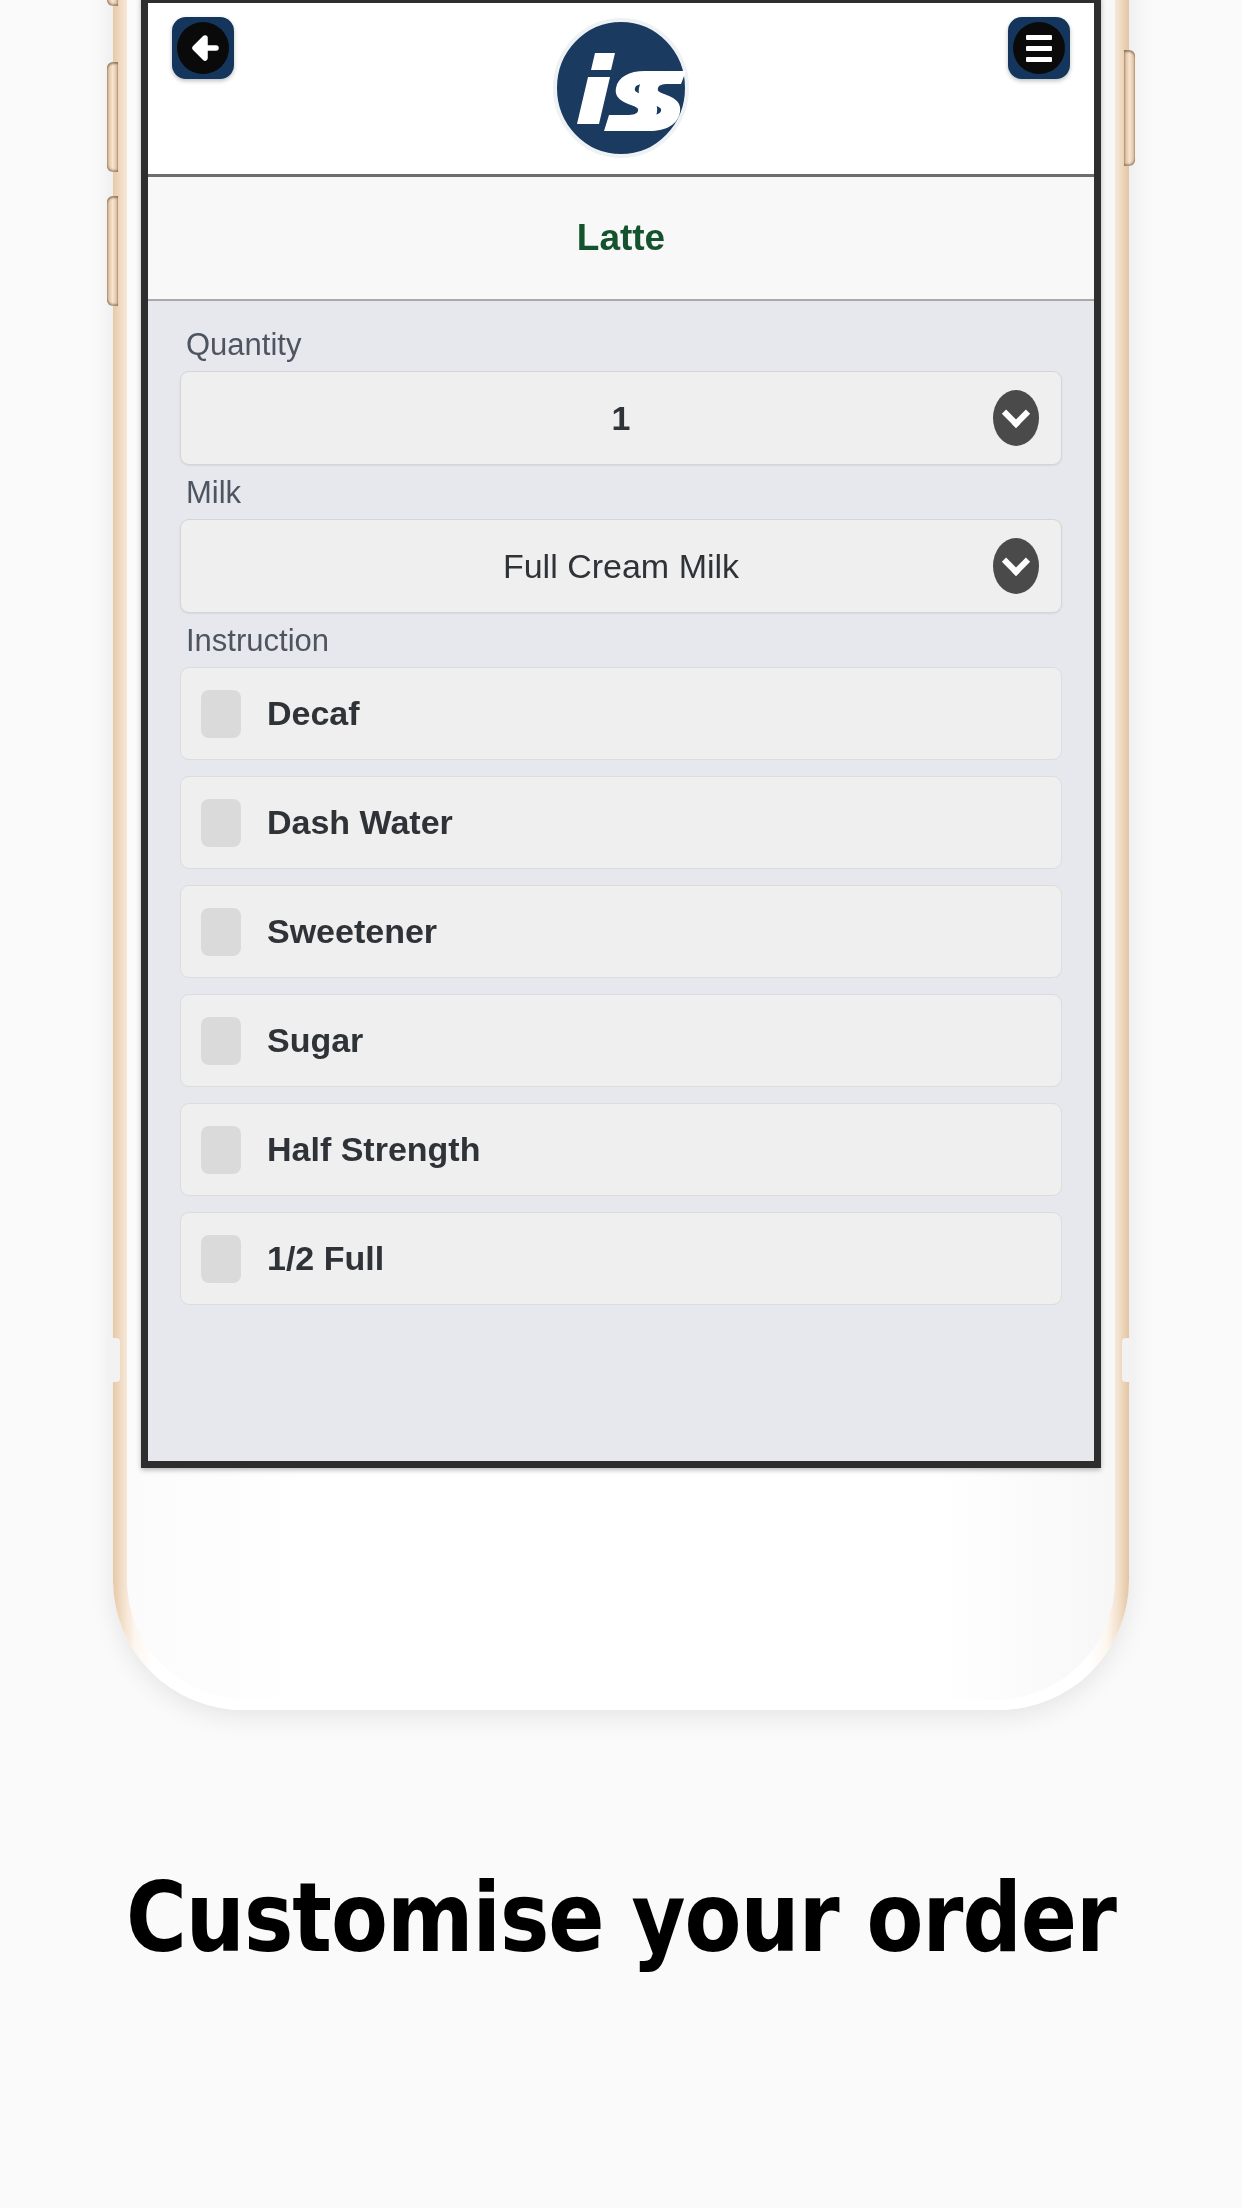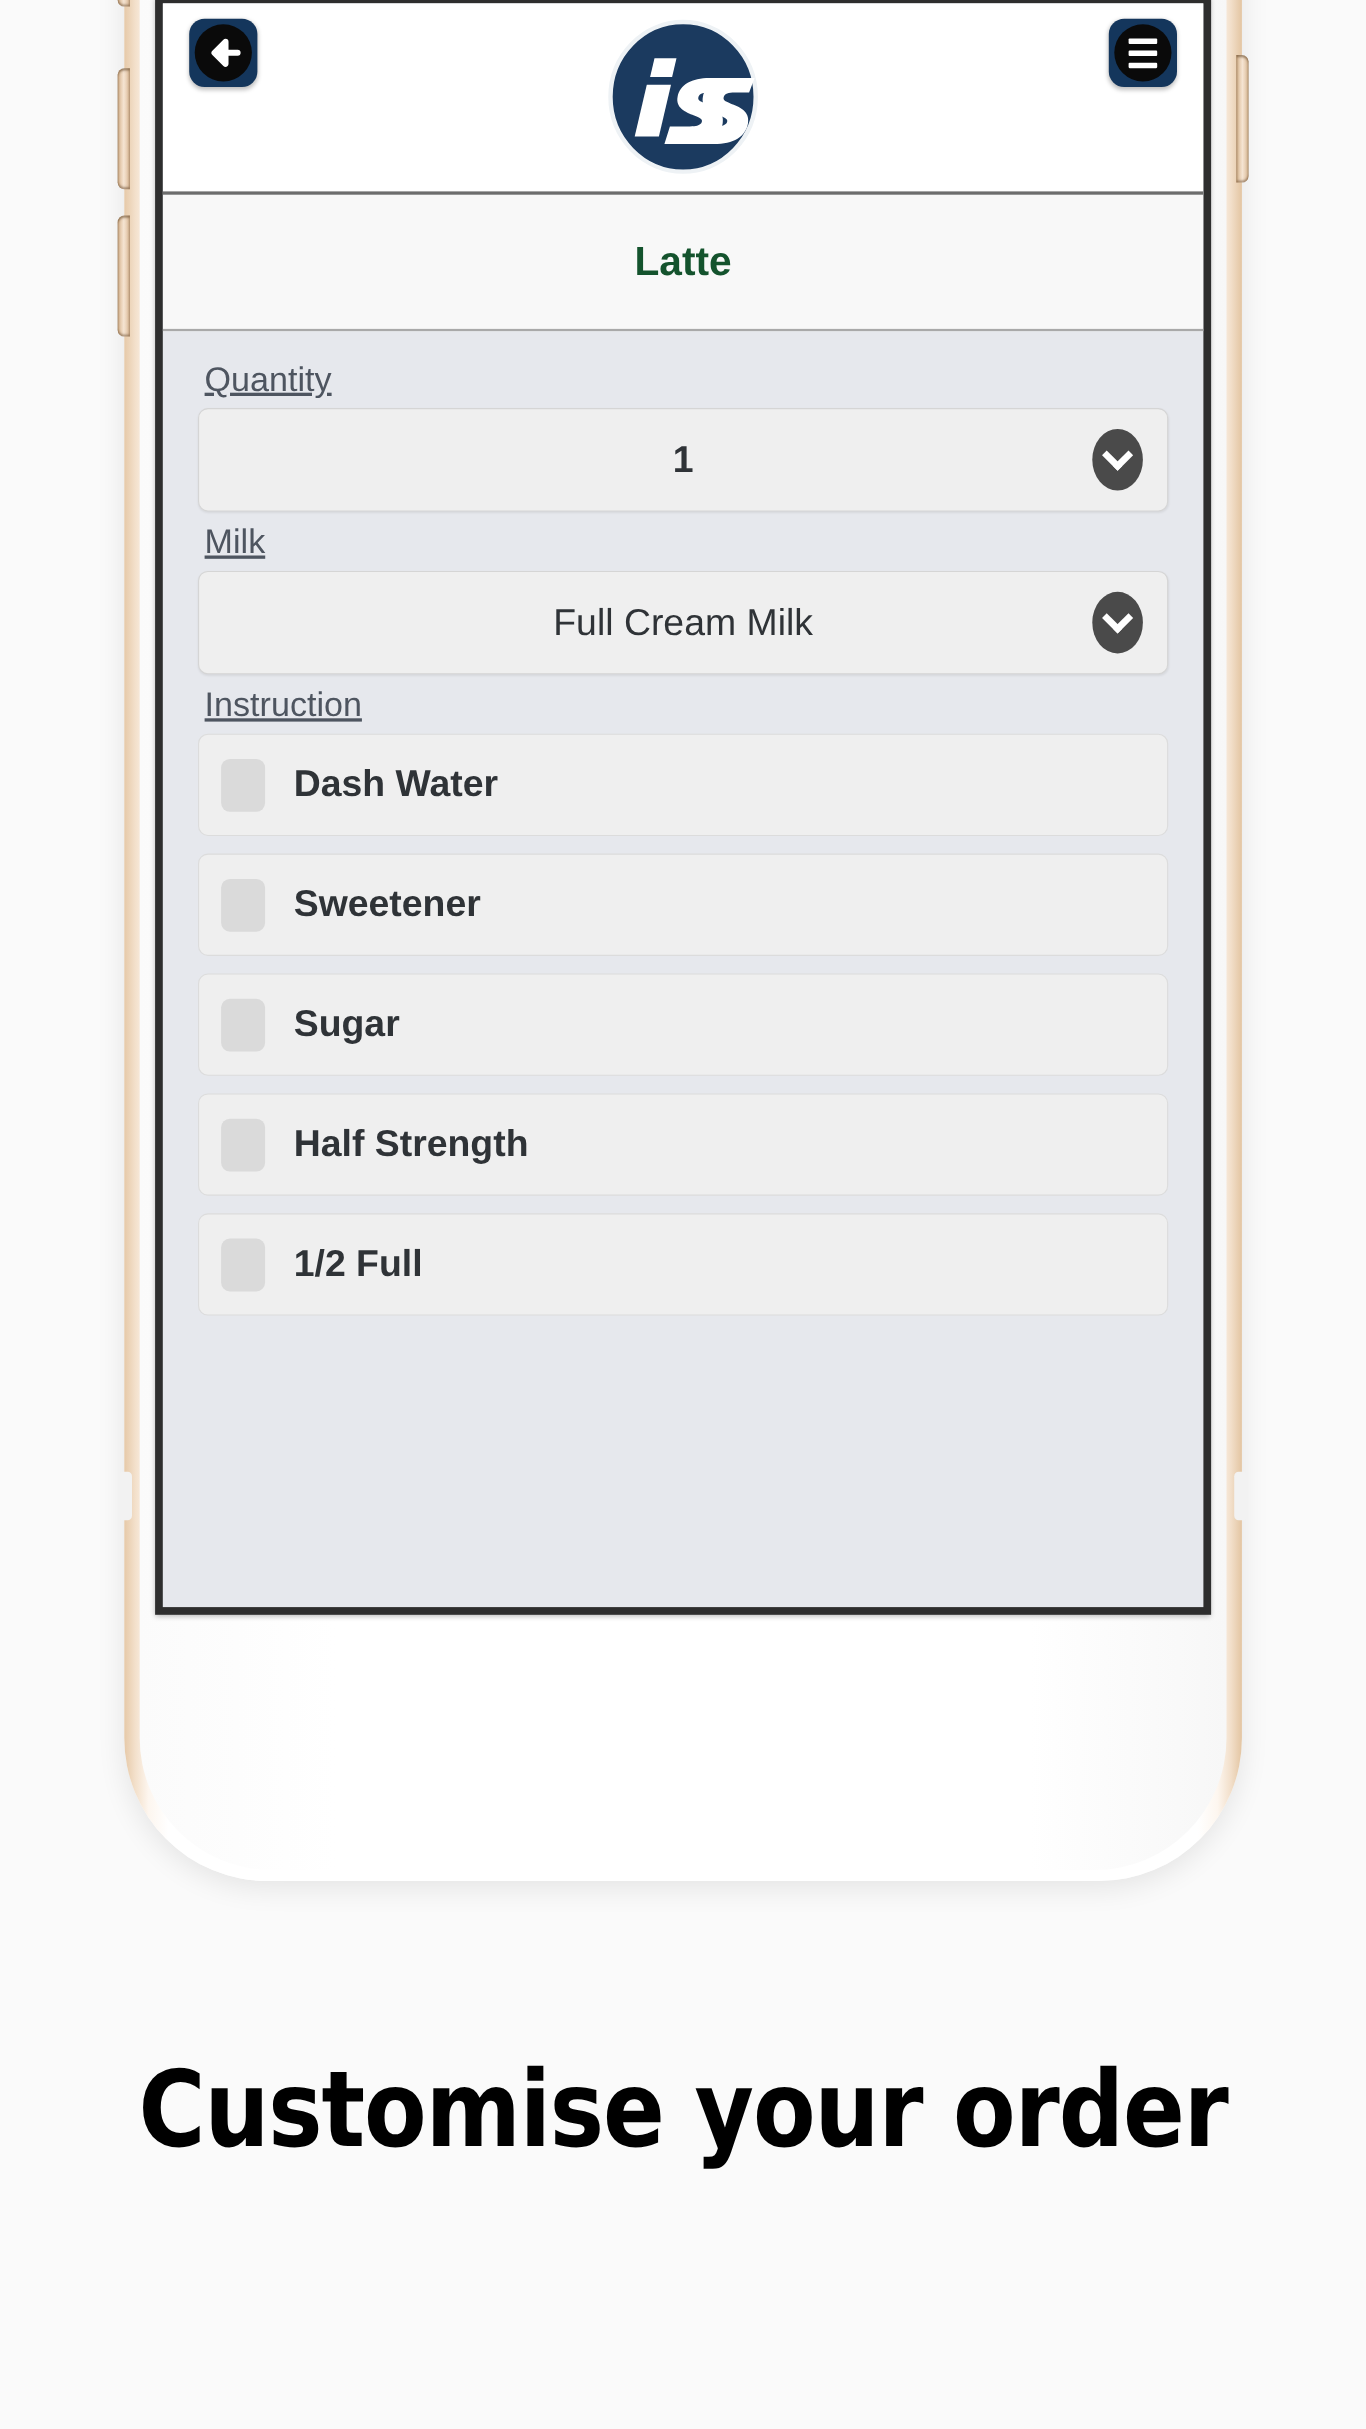--- a/index.html
+++ b/index.html
@@ -126,21 +126,20 @@
   }
 
   
   #order-form{
     padding:16px 32px 0 32px;
   }
   .field-label{
     font-size:31px;
     color:#4e5560;
     margin:10px 0 8px 6px;
-    text-decoration:underline;
   }
   .select-field{
     height:94px;
     background:#efefef;
     border:1px solid #d5d5d5;
     border-radius:9px;
     box-shadow:0 1px 2px rgba(0,0,0,0.07);
     display:flex; align-items:center; justify-content:center;
     position:relative;
     cursor:pointer;
@@ -274,20 +273,24 @@
           <span class="select-value">Full Cream Milk</span>
           <span class="chevron-badge">
               <i class="chev"></i>
             </span>
         </div>
 
         <div class="field-label">Instruction</div>
         <div id="instruction-list">
             <div class="instruction-row">
               <span class="checkbox"></span>
+              <span class="instruction-label">Decaf</span>
+            </div>
+            <div class="instruction-row">
+              <span class="checkbox"></span>
               <span class="instruction-label">Dash Water</span>
             </div>
             <div class="instruction-row">
               <span class="checkbox"></span>
               <span class="instruction-label">Sweetener</span>
             </div>
             <div class="instruction-row">
               <span class="checkbox"></span>
               <span class="instruction-label">Sugar</span>
             </div>

